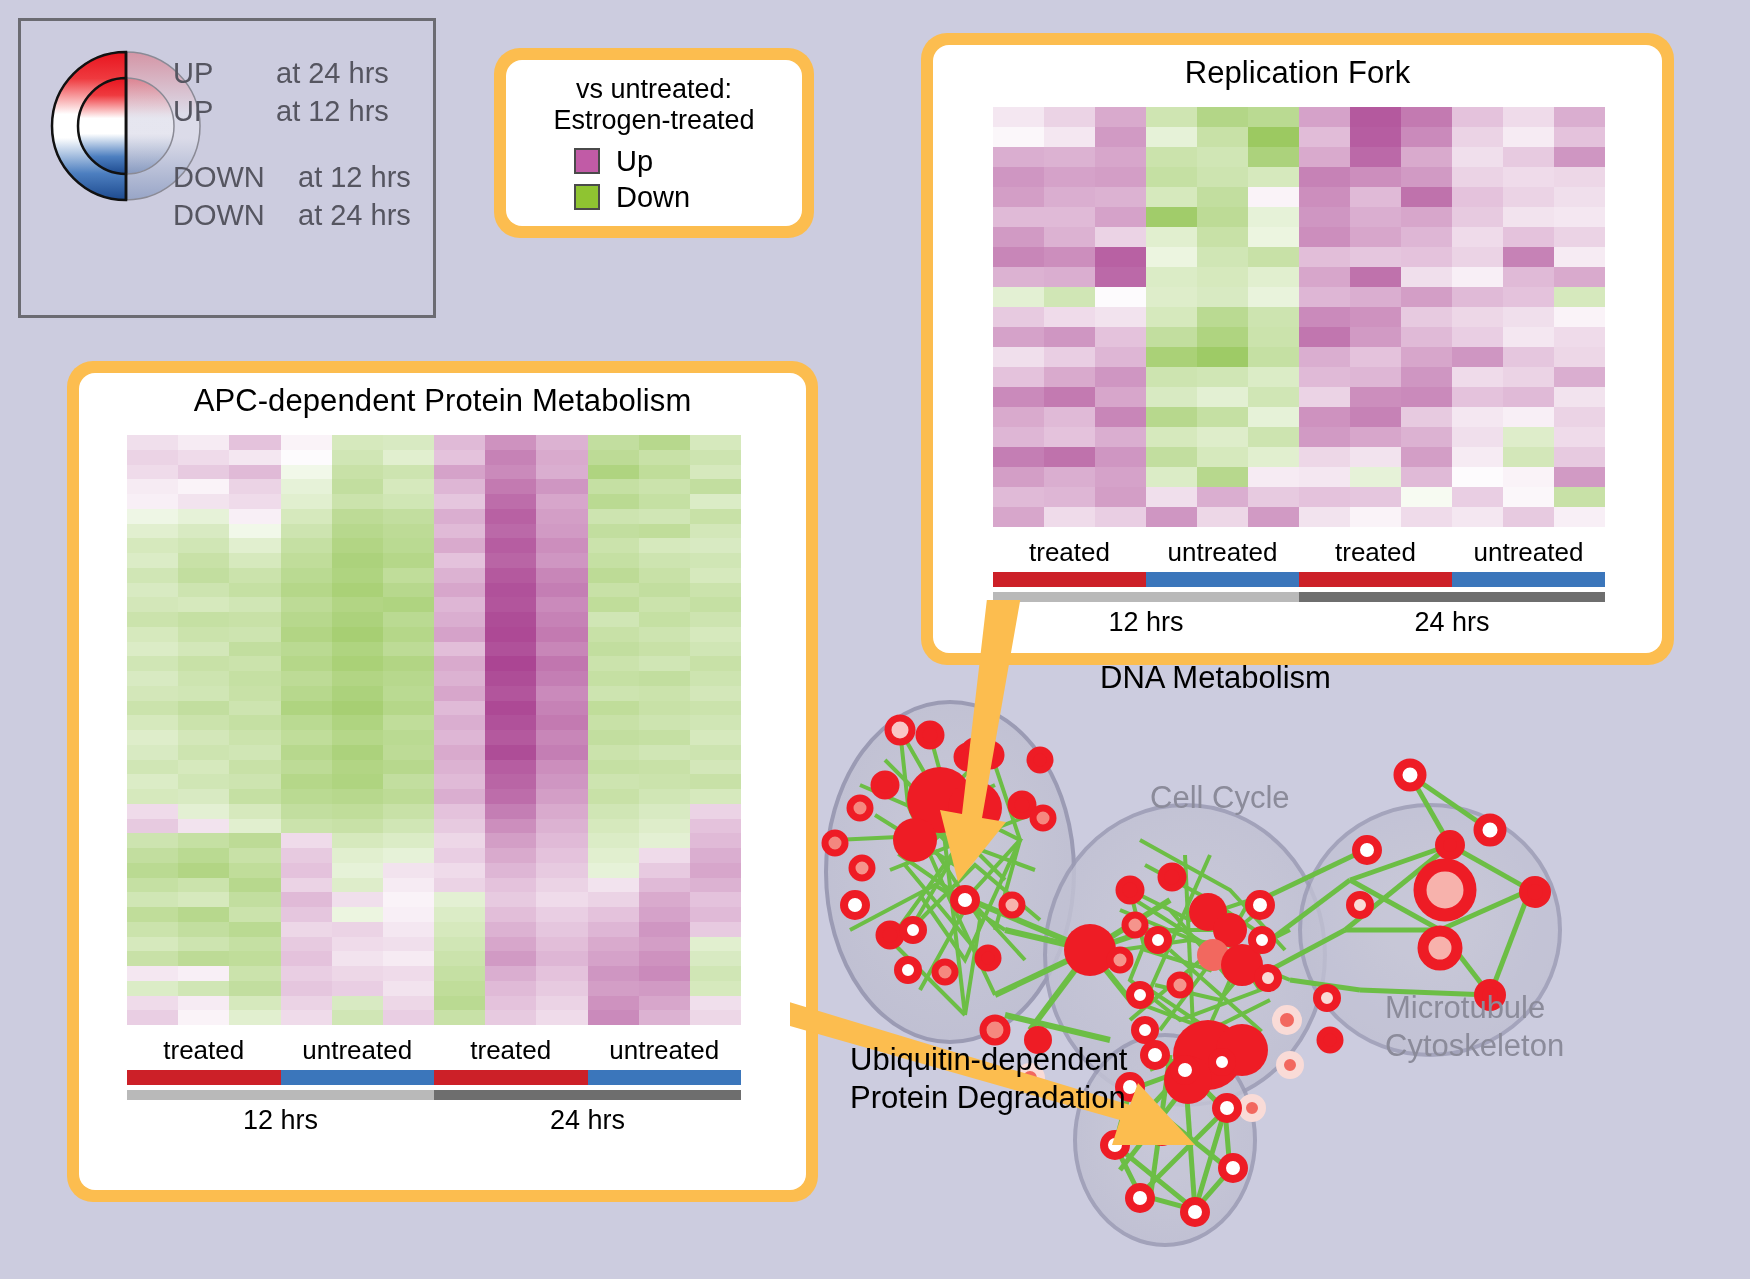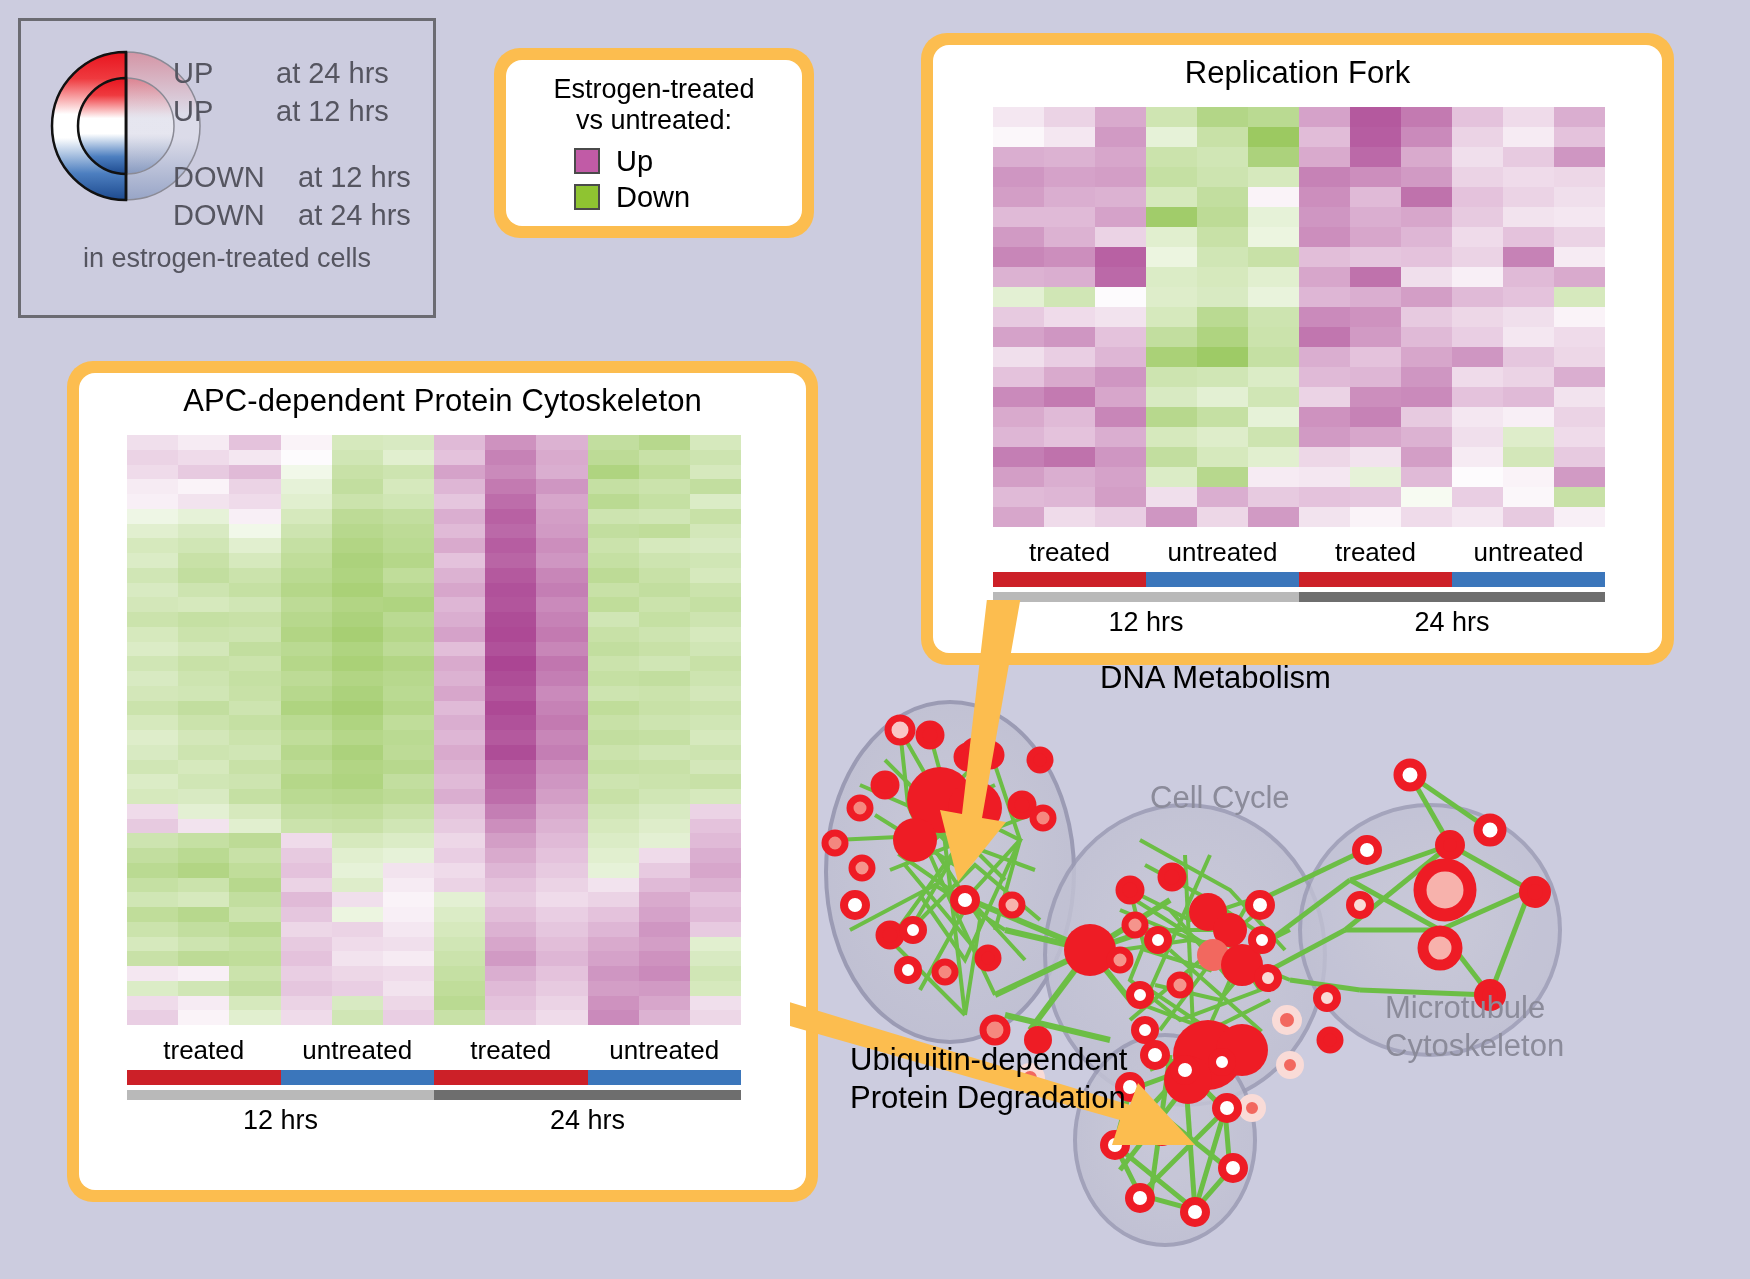--- a/index.html
+++ b/index.html
@@ -112,28 +112,27 @@
 
   <div class="key-text" style="left:152px;top:76px;">UP</div>
   <div class="key-text" style="left:255px;top:76px;">at 12 hrs</div>
 
   <div class="key-text" style="left:152px;top:142px;">DOWN</div>
   <div class="key-text" style="left:277px;top:142px;">at 12 hrs</div>
 
   <div class="key-text" style="left:152px;top:180px;">DOWN</div>
   <div class="key-text" style="left:277px;top:180px;">at 24 hrs</div>
 
-  <div class="foot" style="top:222px;">in estrogen-treated cells</div>
 </div>
 
 <div class="abs card" id="legendcard">
   <div class="card-inner">
     <div class="lg-head">
+      <div>vs untreated:</div>
       <div>Estrogen-treated</div>
-      <div>vs untreated:</div>
     </div>
     <div class="lg-rows">
       <div class="lg-row">
         <span class="swatch sw-up"></span>
         <span class="lg-label">Up</span>
       </div>
       <div class="lg-row">
         <span class="swatch sw-down"></span>
         <span class="lg-label">Down</span>
       </div>
@@ -420,21 +419,21 @@
       <div class="time-row">
         <span>12 hrs</span>
         <span>24 hrs</span>
       </div>
     </div>
   </div>
 </div>
 
 <div class="abs card" id="apccard">
   <div class="card-inner">
-    <div class="card-title">APC-dependent Protein Cytoskeleton</div>
+    <div class="card-title">APC-dependent Protein Metabolism</div>
     <div class="abs" style="left:48px;top:62px;width:614px;height:590px;">
       <div class="hm" id="hm-apc" style="grid-template-columns: repeat(12, 1fr); grid-template-rows: repeat(40, 1fr);">
           <div style="background: rgb(240, 223, 236);"></div>
           <div style="background: rgb(246, 235, 243);"></div>
           <div style="background: rgb(228, 194, 220);"></div>
           <div style="background: rgb(250, 243, 248);"></div>
           <div style="background: rgb(214, 233, 189);"></div>
           <div style="background: rgb(216, 234, 194);"></div>
           <div style="background: rgb(224, 186, 215);"></div>
           <div style="background: rgb(206, 146, 191);"></div>

